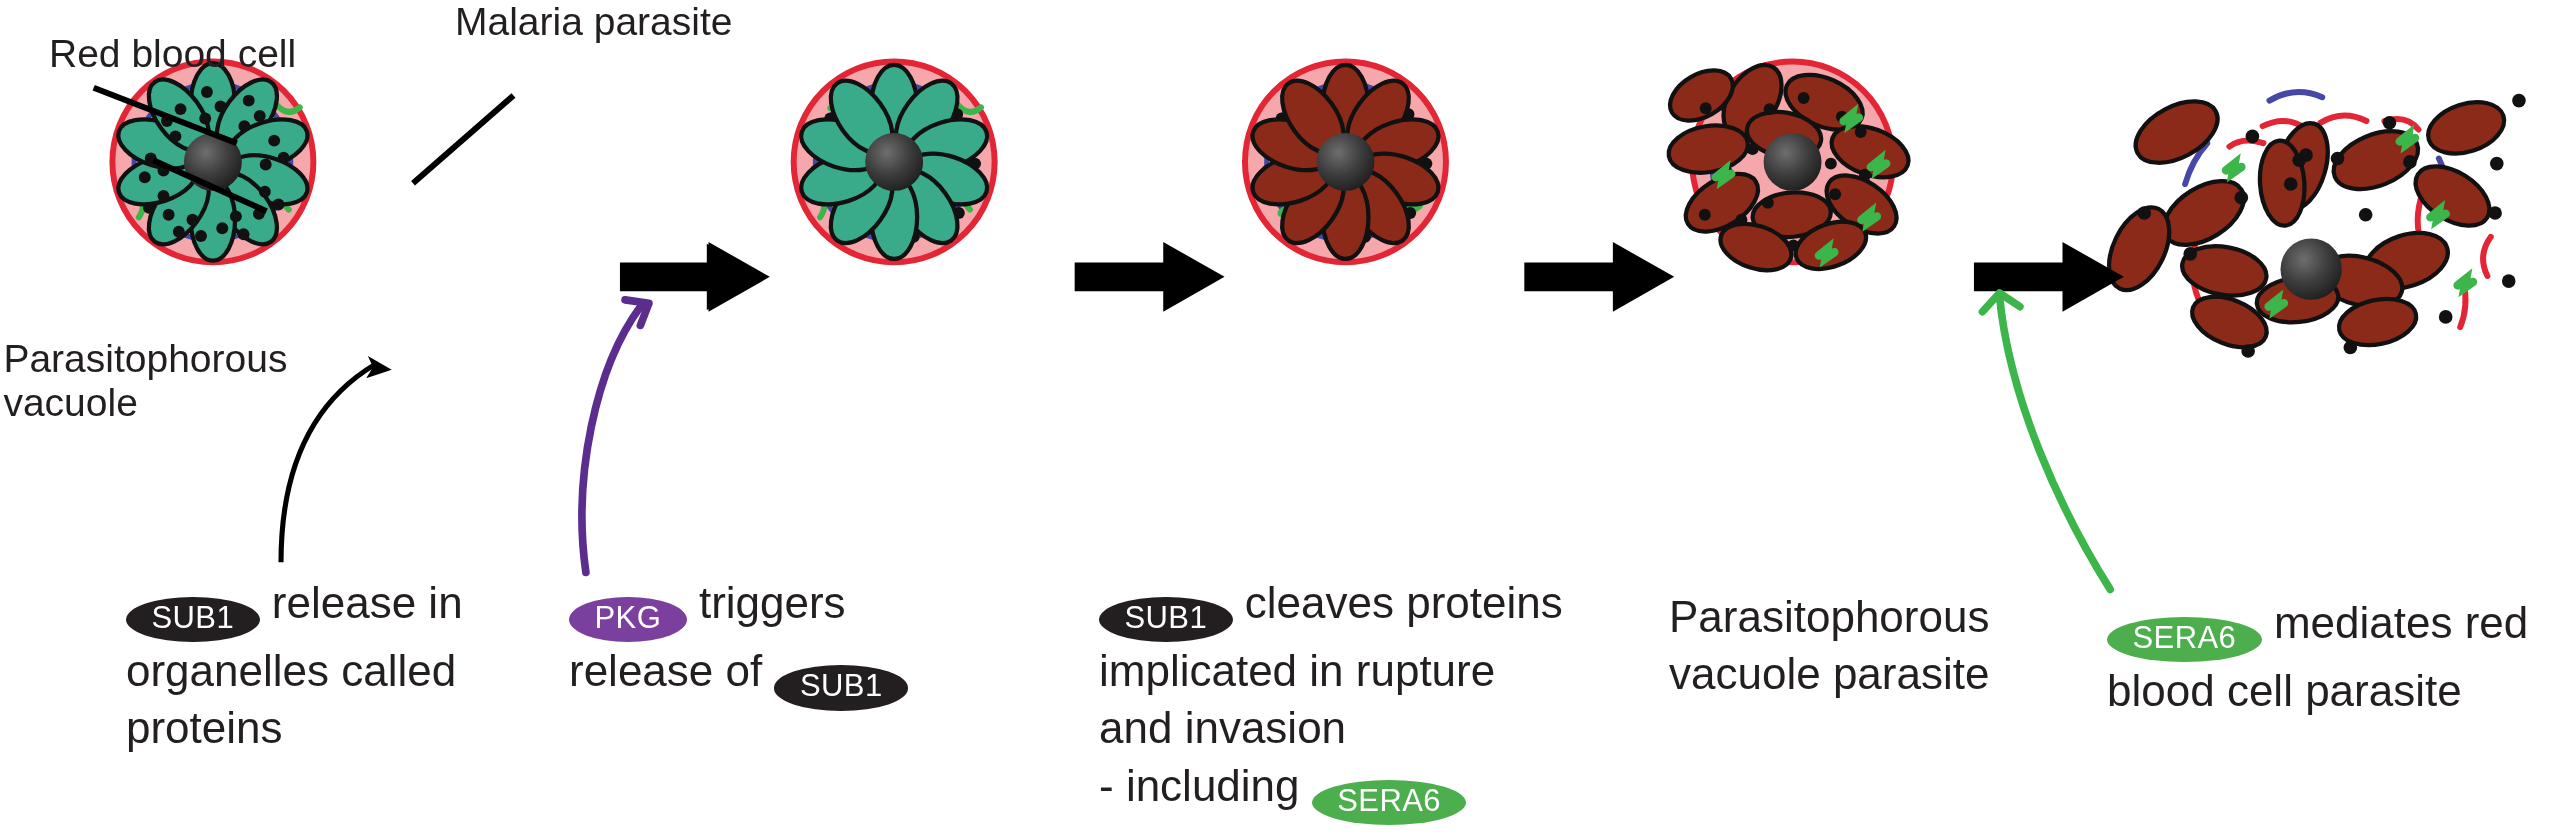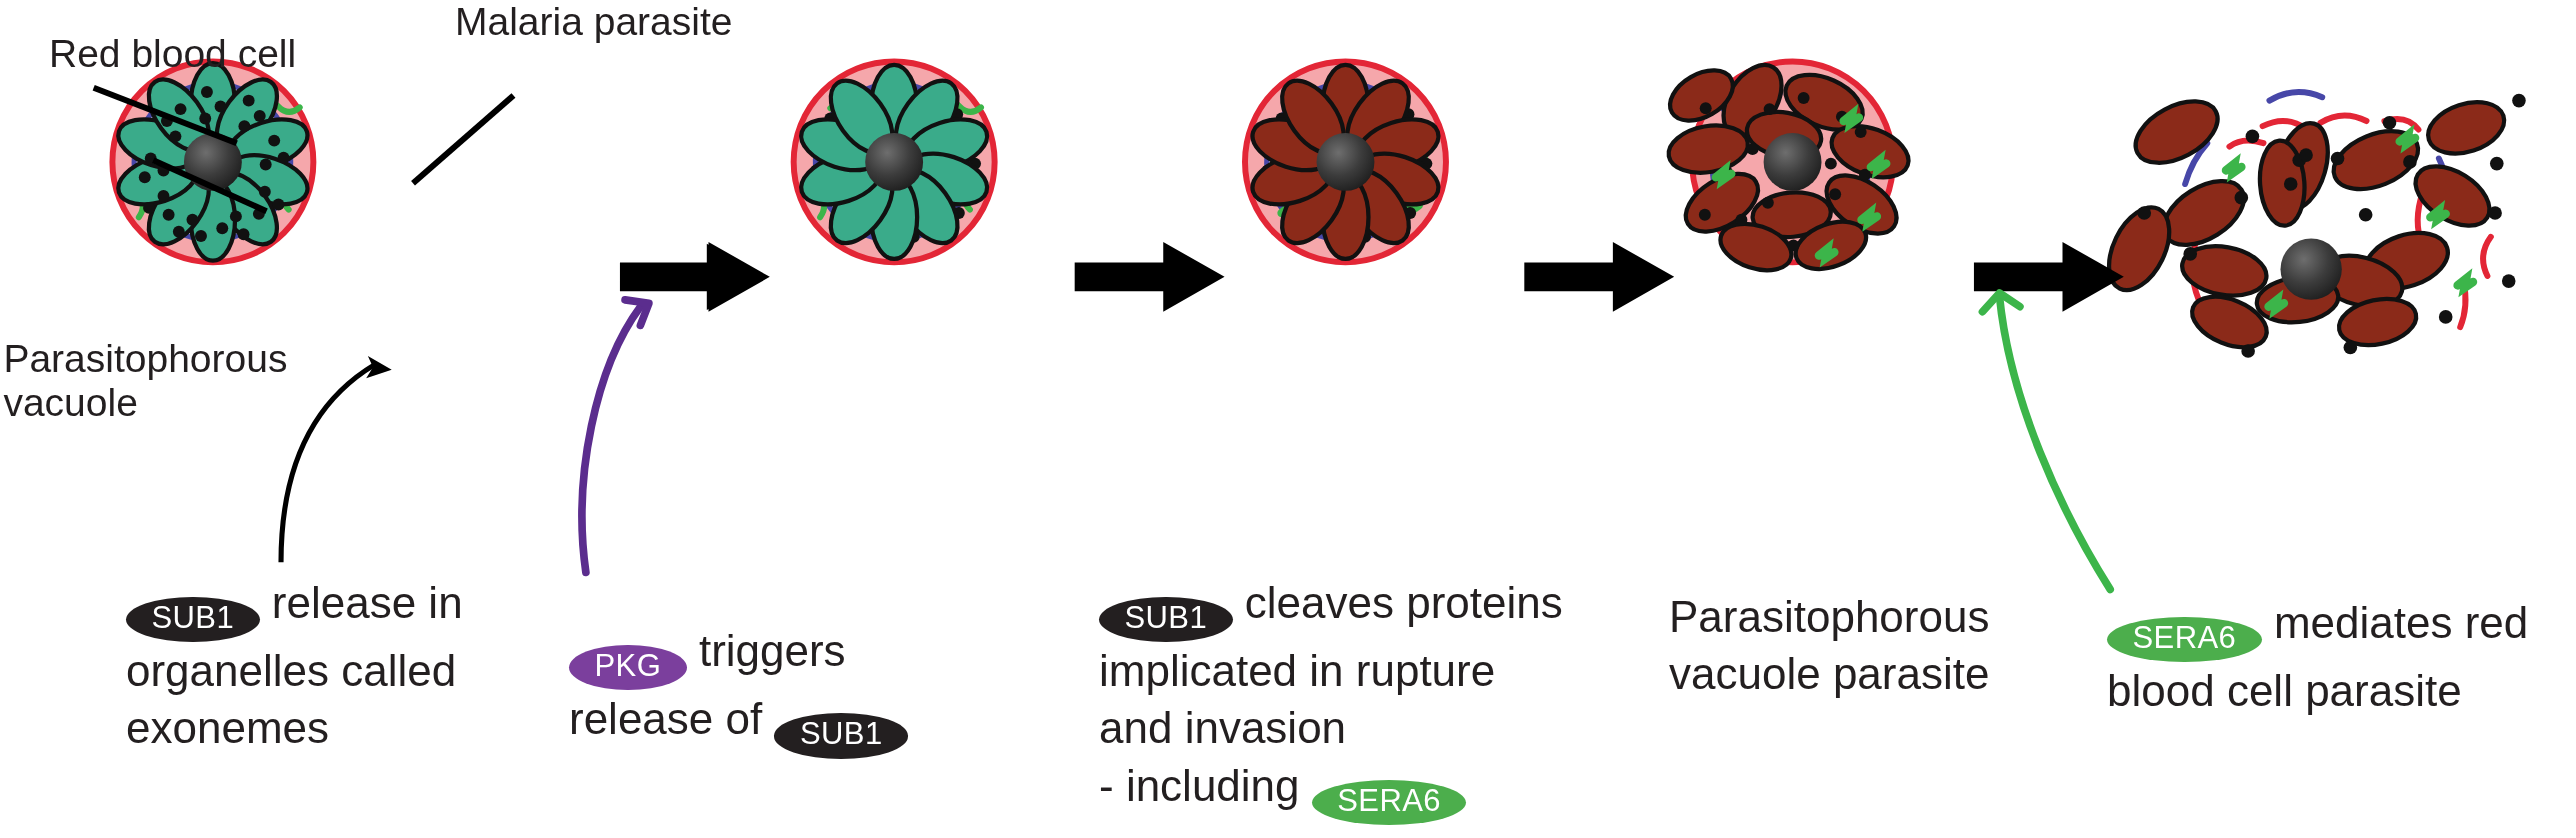--- a/index.html
+++ b/index.html
@@ -352,24 +352,24 @@
 
   <div class="lbl" style="left:3.4px; top:337px;">Parasitophorous
 vacuole</div>
 
   <div class="cap" style="left:126px; top:574px;">
     <span class="ln">
       <span class="pill sub1">SUB1</span>
       <span>release in</span>
     </span>
     <span class="ln">organelles called</span>
-    <span class="ln">exonemes</span>
+    <span class="ln">proteins</span>
   </div>
 
-  <div class="cap" style="left:569px; top:574px;margin-top:48px;">
+  <div class="cap" style="left:569px; top:574px;">
     <span class="ln">
       <span class="pill pkg">PKG</span>
       <span>triggers</span>
     </span>
     <span class="ln">
       <span>release of</span>
       <span class="pill sub1">SUB1</span>
     </span>
   </div>
 

